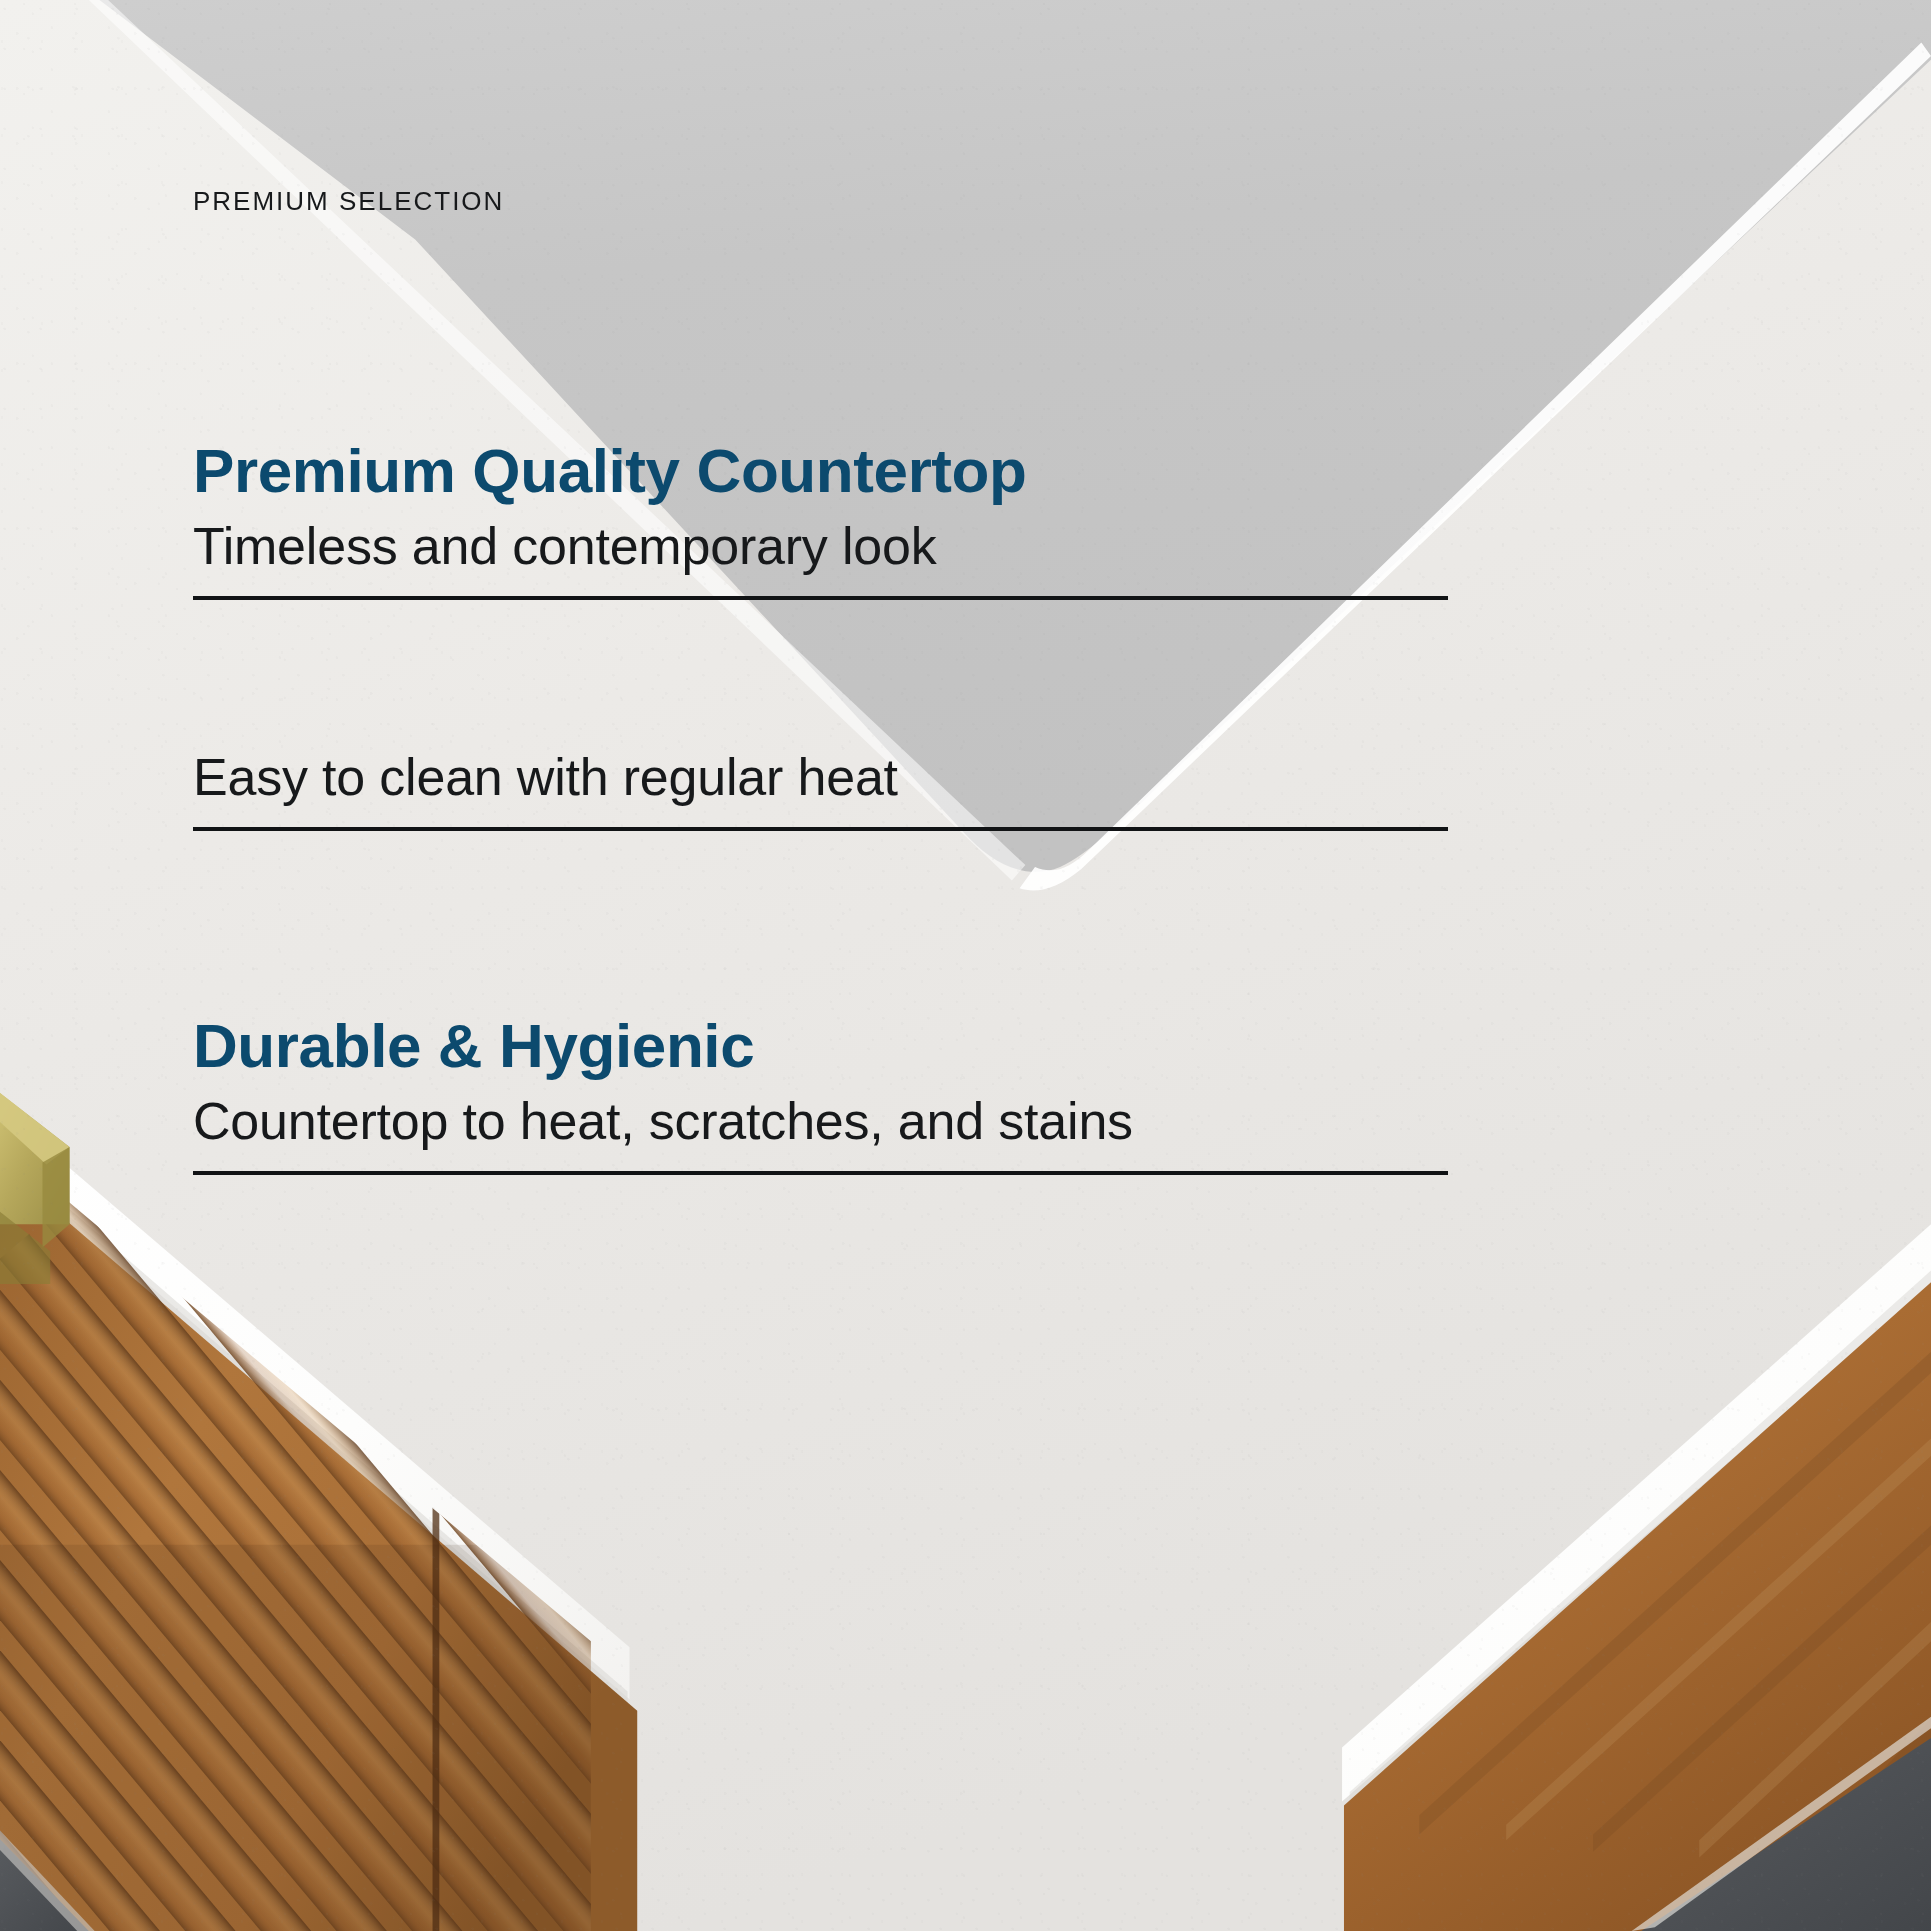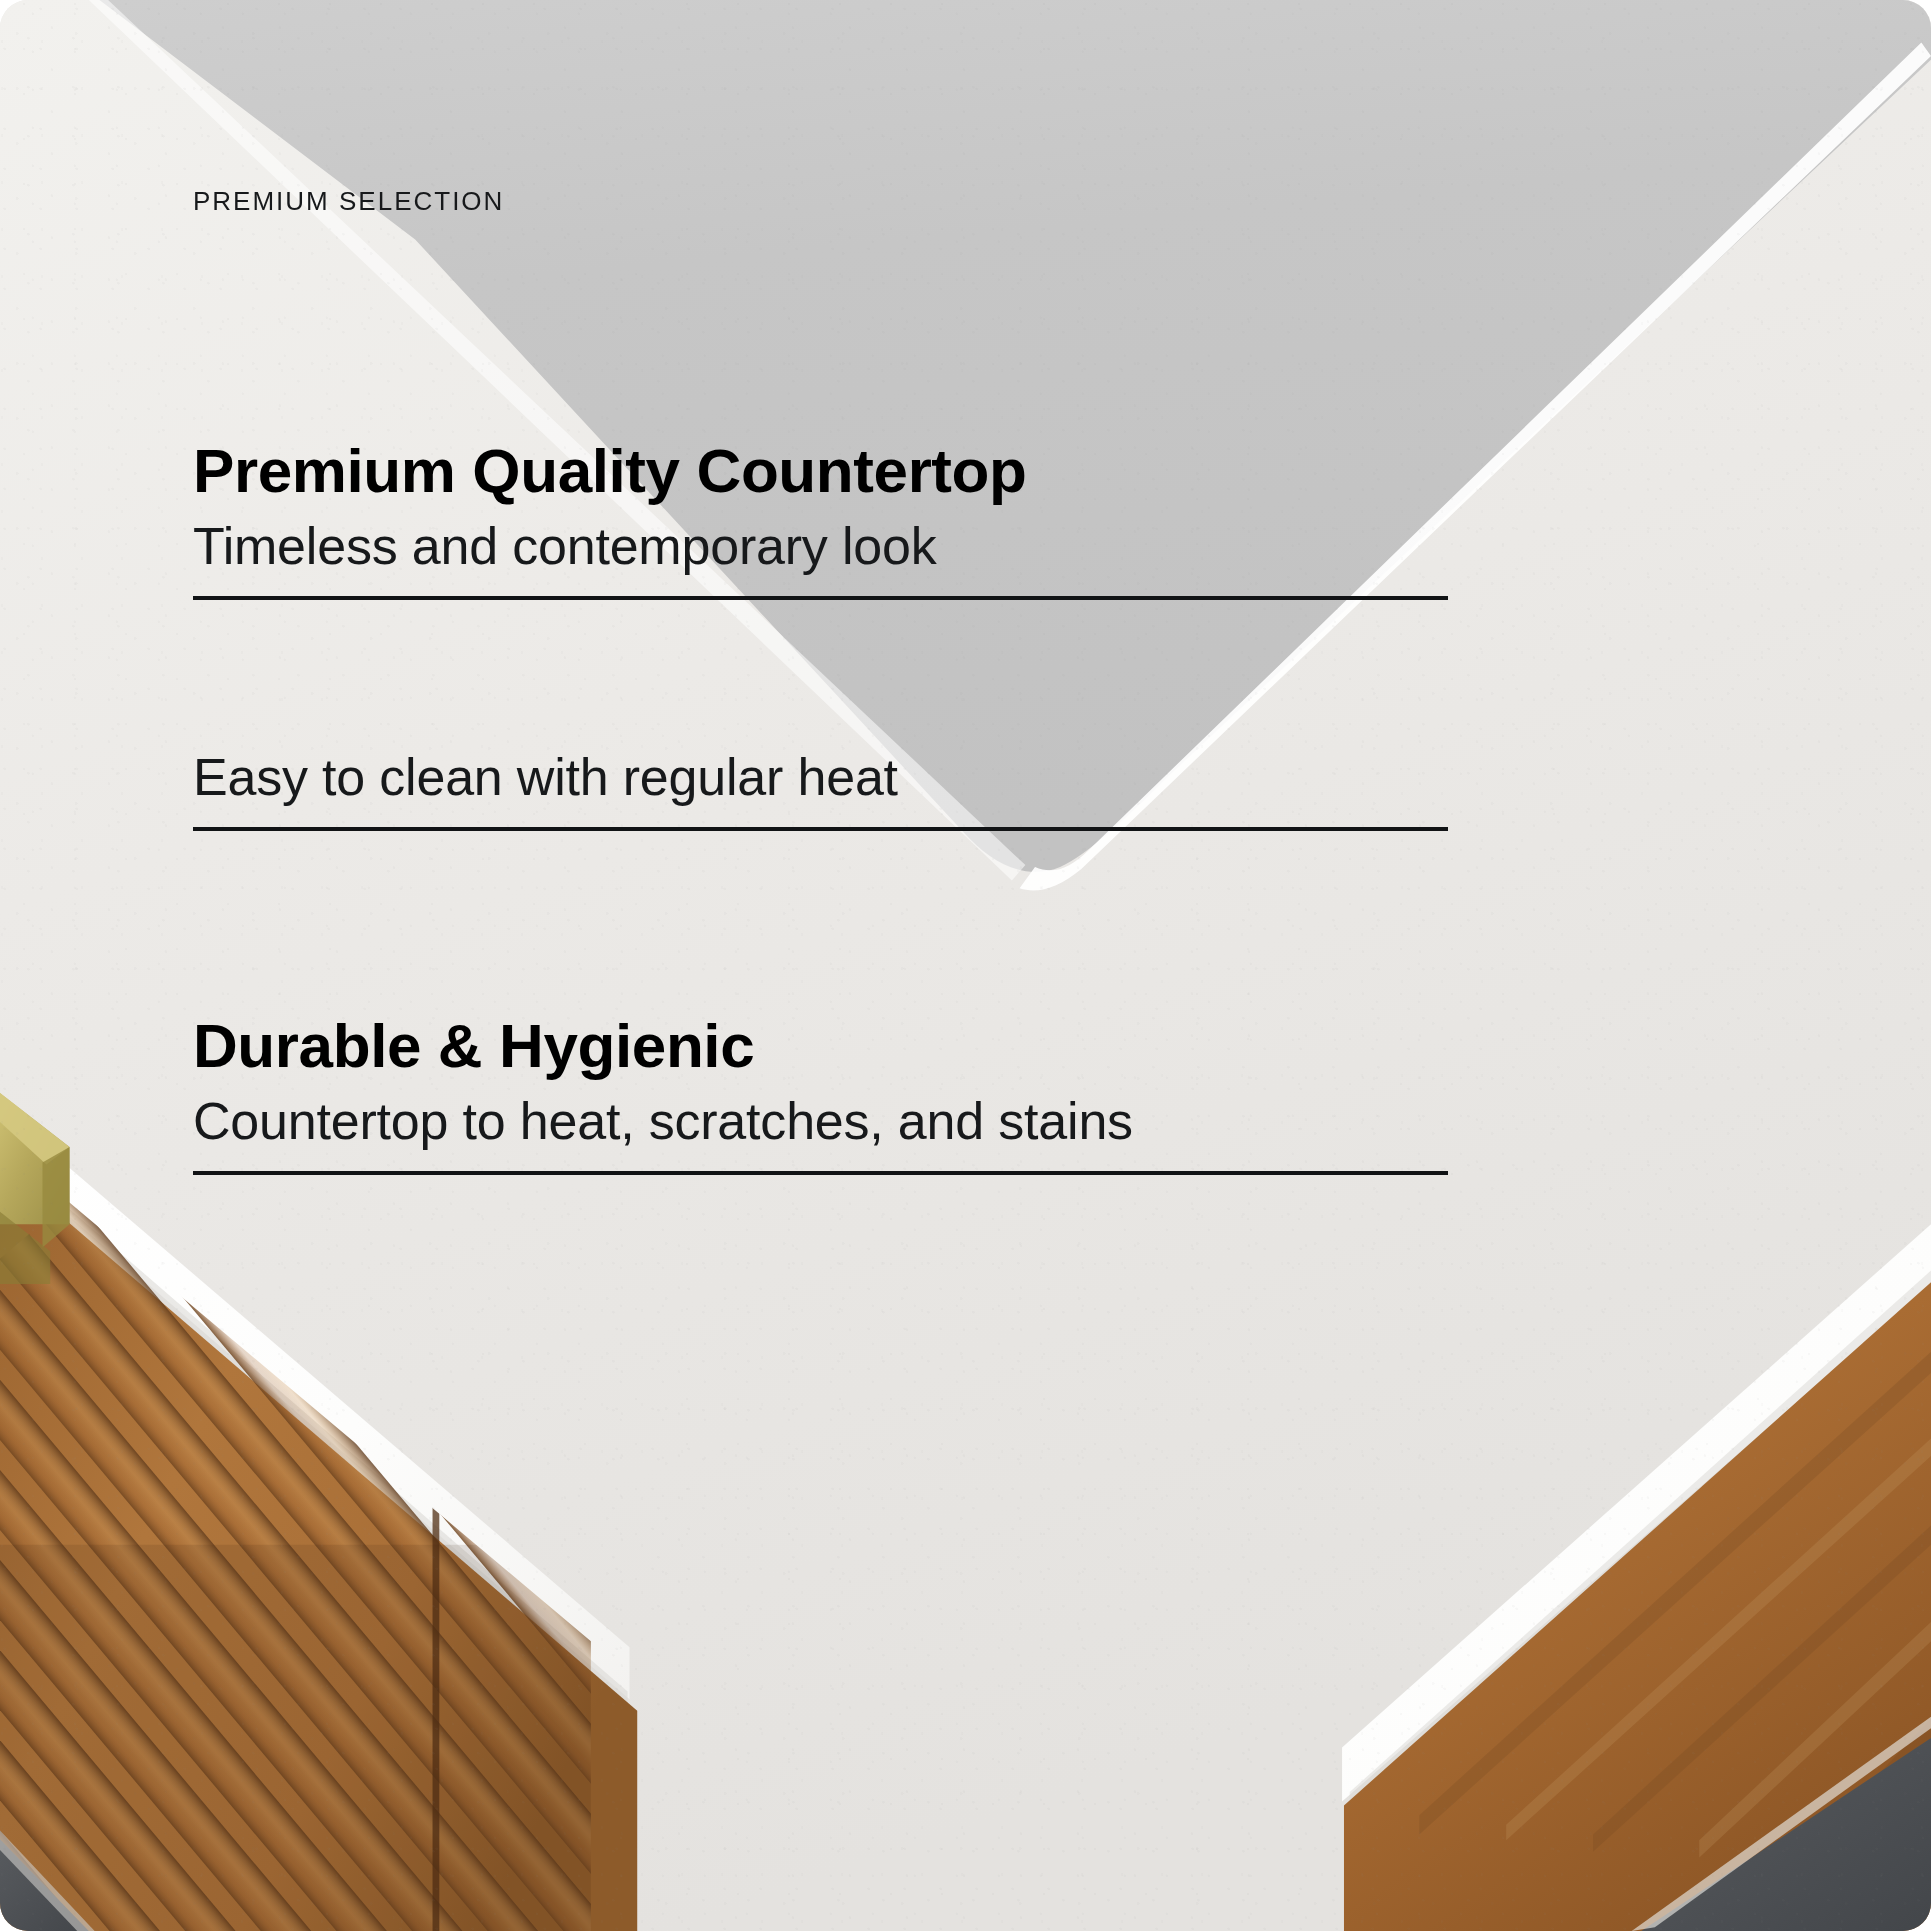--- a/index.html
+++ b/index.html
@@ -7,21 +7,20 @@
     width:1931px; height:1931px;
     background:#ffffff;
     font-family:"Liberation Sans", sans-serif;
     overflow:hidden;
   }
   #stage {
     position:relative;
     width:1931px; height:1931px;
     overflow:hidden;
     background:#eceae7;
-    border-radius:28px;
   }
 
   svg.scene { position:absolute; left:0; top:0; width:1931px; height:1931px; display:block; }
 
   
   .speckle {
     position:absolute; inset:0;
     pointer-events:none;
     opacity:.5;
     background-image:
@@ -48,21 +47,21 @@
     letter-spacing:2px;
     color:#17191b;
     font-weight:400;
     white-space:nowrap;
   }
 
   .feature { position:absolute; left:0; width:1255px; }
   .feature .f-title {
     font-size:62px;
     font-weight:700;
-    color:#000000;
+    color:#0c4a6e;
     letter-spacing:-0.4px;
     line-height:1.04;
     white-space:nowrap;
   }
   .feature .f-sub {
     margin-top:13.5px;
     font-size:52px;
     font-weight:400;
     color:#17191b;
     letter-spacing:-0.2px;

